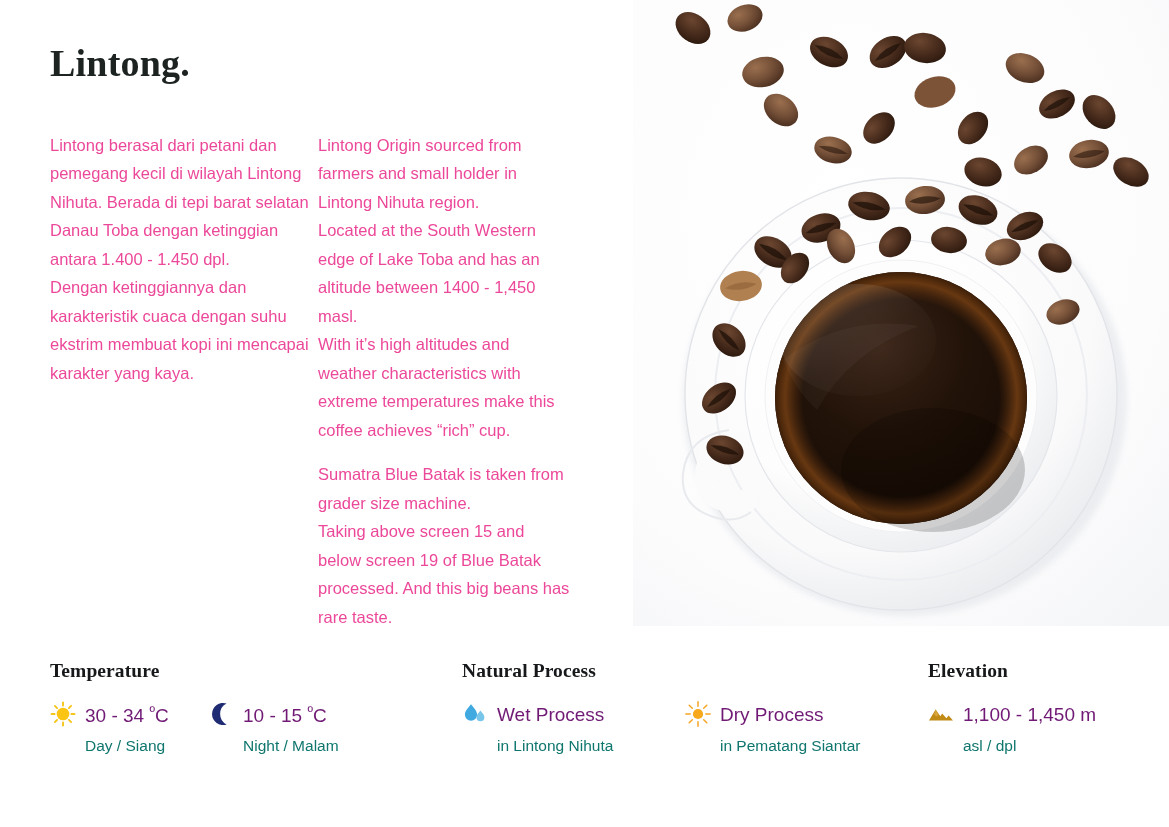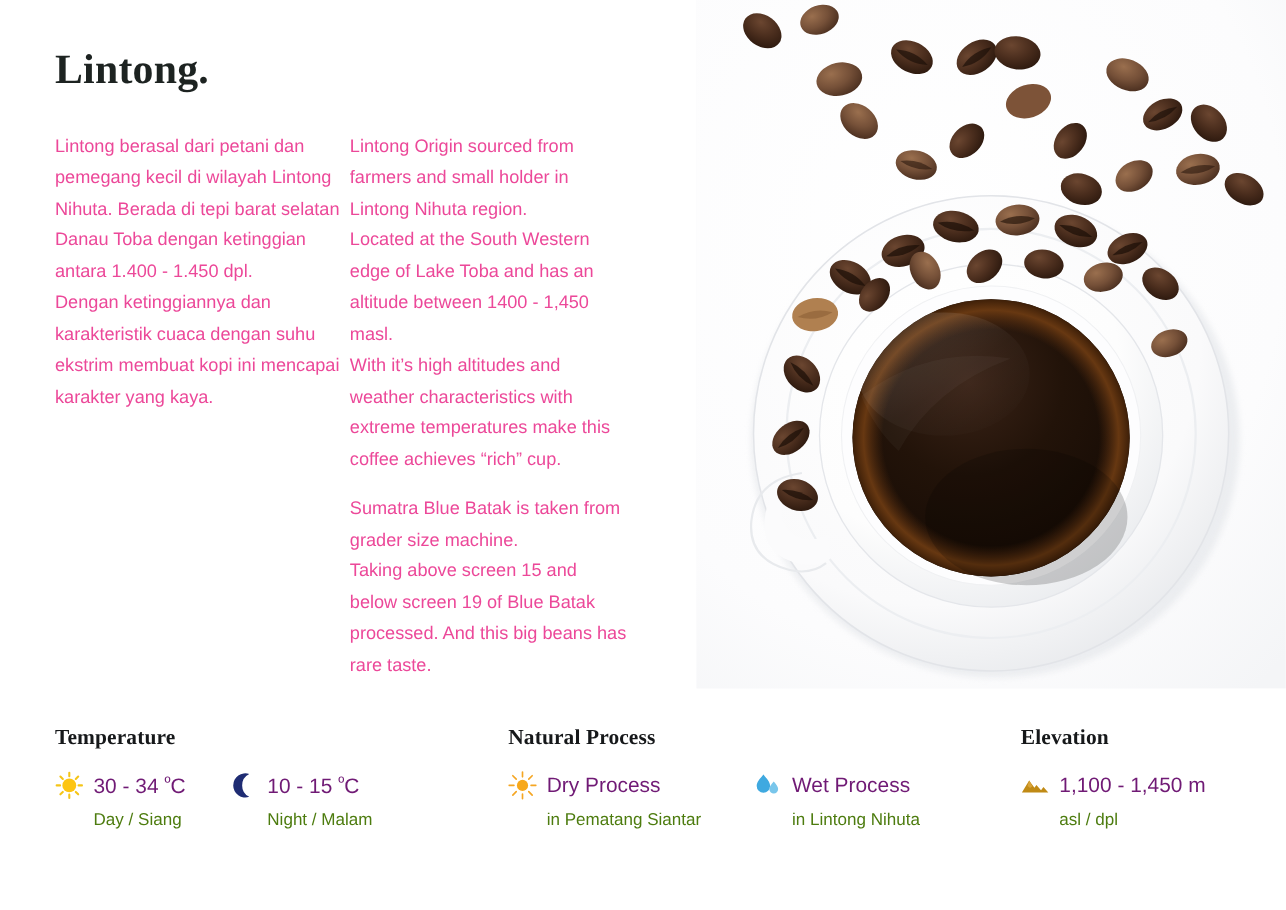--- a/index.html
+++ b/index.html
@@ -16,21 +16,21 @@
 
   .copy { position:absolute; left:50px; top:44px; width:560px; }
 
   .title {
     font-family:"Liberation Serif", serif;
     font-weight:700;
     font-size:38px;
     line-height:1.05;
     color:#1d2321;
     letter-spacing:0.2px;
-    margin-bottom:35px;
+    margin-bottom:47px;
   }
 
   .cols { display:flex; gap:0px; }
   .col { width:268px; }
   .col.right { width:252px; }
 
   .para {
     font-size:16.5px;
     line-height:28.5px;
     color:#ec4899;
@@ -77,21 +77,21 @@
     font-size:19px;
     color:#701a75;
     white-space:nowrap;
     line-height:1;
     text-align:center;
   }
   .fact-value .deg { font-size:15px; vertical-align:0.30em; }
 
   .fact-sub {
     font-size:15.5px;
-    color:#4d7c0f;
+    color:#0f766e;
     white-space:nowrap;
     margin-top:10px;
     padding-left:35px;
   }
 
   
   .temperature .fact-item:first-child { width:158px; }
   .process     .fact-item:first-child { width:223px; }
 </style>
 </head>
@@ -362,51 +362,51 @@
     </div>
 
     <div class="fact-group process">
       <div class="fact-heading">Natural Process</div>
       <div class="fact-items">
 
         <div class="fact-item">
           <div class="fact-main">
             <span class="fact-icon">
               <svg viewBox="0 0 26 26" xmlns="http://www.w3.org/2000/svg">
+                <path d="M9 3.2c3.4 4.1 6.1 7 6.1 10.4A6.1 6.1 0 0 1 2.9 13.6C2.9 10.2 5.6 7.3 9 3.2z" fill="#3FA9E0"></path>
+                <path d="M18.4 9.5c2.2 2.7 4 4.6 4 6.8a4 4 0 0 1 -8 0c0 -2.2 1.8 -4.1 4 -6.8z" fill="#79C6EB"></path>
+              </svg>
+            </span>
+            <span class="fact-value">Wet Process</span>
+          </div>
+          <div class="fact-sub">in Lintong Nihuta</div>
+        </div>
+
+        <div class="fact-item">
+          <div class="fact-main">
+            <span class="fact-icon">
+              <svg viewBox="0 0 26 26" xmlns="http://www.w3.org/2000/svg">
                 <g stroke="#F5A623" stroke-width="1.5" stroke-linecap="round">
                   <line x1="13" y1="0.8" x2="13" y2="5.2"></line>
                   <line x1="13" y1="20.8" x2="13" y2="25.2"></line>
                   <line x1="0.8" y1="13" x2="5.2" y2="13"></line>
                   <line x1="20.8" y1="13" x2="25.2" y2="13"></line>
                   <line x1="4.2" y1="4.2" x2="7.3" y2="7.3"></line>
                   <line x1="18.7" y1="18.7" x2="21.8" y2="21.8"></line>
                   <line x1="21.8" y1="4.2" x2="18.7" y2="7.3"></line>
                   <line x1="7.3" y1="18.7" x2="4.2" y2="21.8"></line>
                 </g>
                 <circle cx="13" cy="13" r="5.1" fill="#F7A81B"></circle>
               </svg>
             </span>
             <span class="fact-value">Dry Process</span>
           </div>
           <div class="fact-sub">in Pematang Siantar</div>
         </div>
 
-        <div class="fact-item">
-          <div class="fact-main">
-            <span class="fact-icon">
-              <svg viewBox="0 0 26 26" xmlns="http://www.w3.org/2000/svg">
-                <path d="M9 3.2c3.4 4.1 6.1 7 6.1 10.4A6.1 6.1 0 0 1 2.9 13.6C2.9 10.2 5.6 7.3 9 3.2z" fill="#3FA9E0"></path>
-                <path d="M18.4 9.5c2.2 2.7 4 4.6 4 6.8a4 4 0 0 1 -8 0c0 -2.2 1.8 -4.1 4 -6.8z" fill="#79C6EB"></path>
-              </svg>
-            </span>
-            <span class="fact-value">Wet Process</span>
-          </div>
-          <div class="fact-sub">in Lintong Nihuta</div>
-        </div>
-
       </div>
     </div>
 
     <div class="fact-group elevation">
       <div class="fact-heading">Elevation</div>
       <div class="fact-items">
 
         <div class="fact-item">
           <div class="fact-main">
             <span class="fact-icon">

